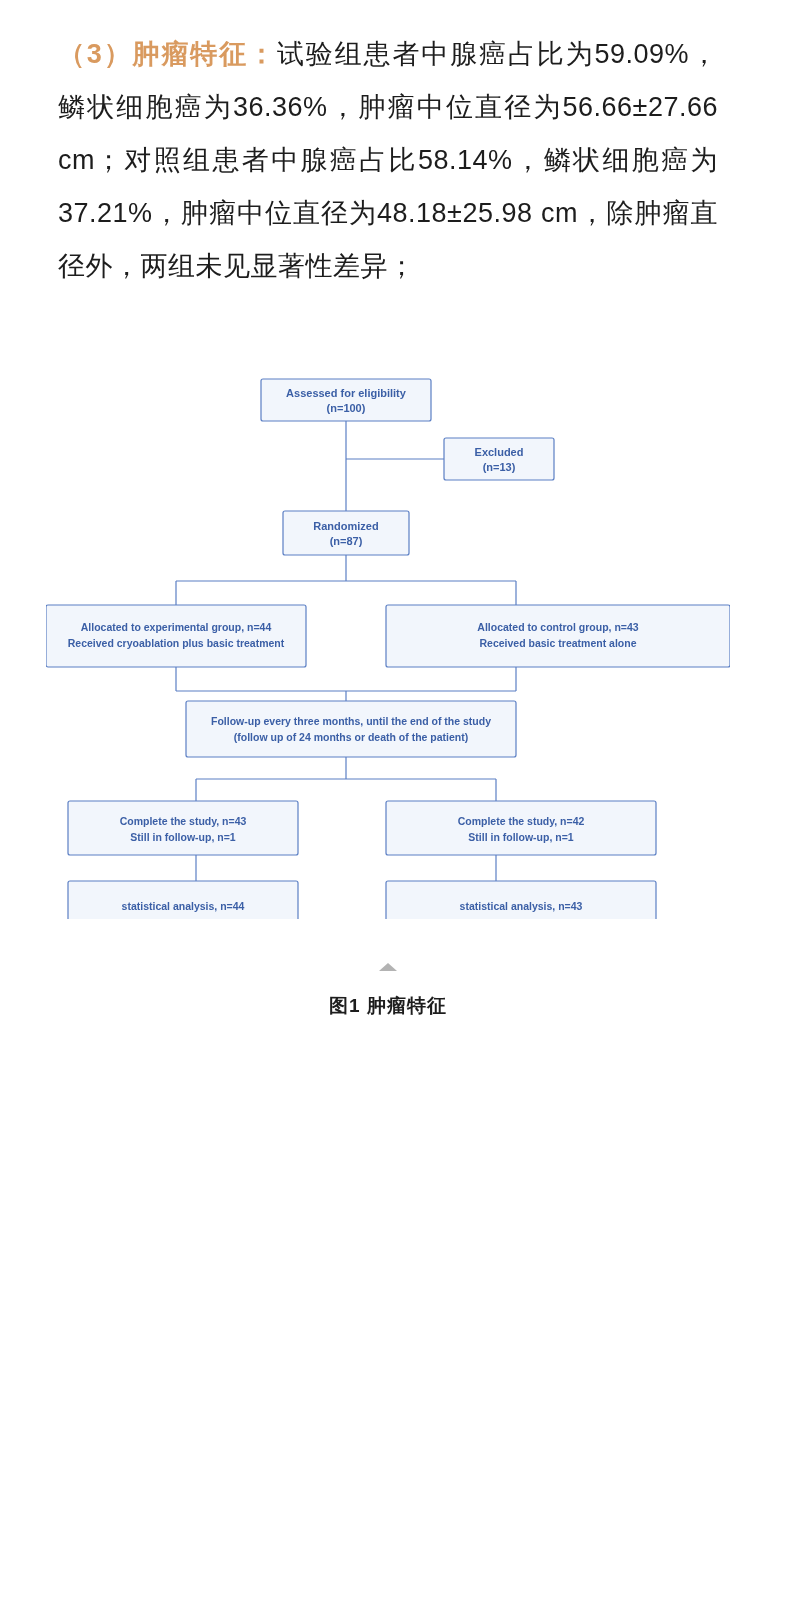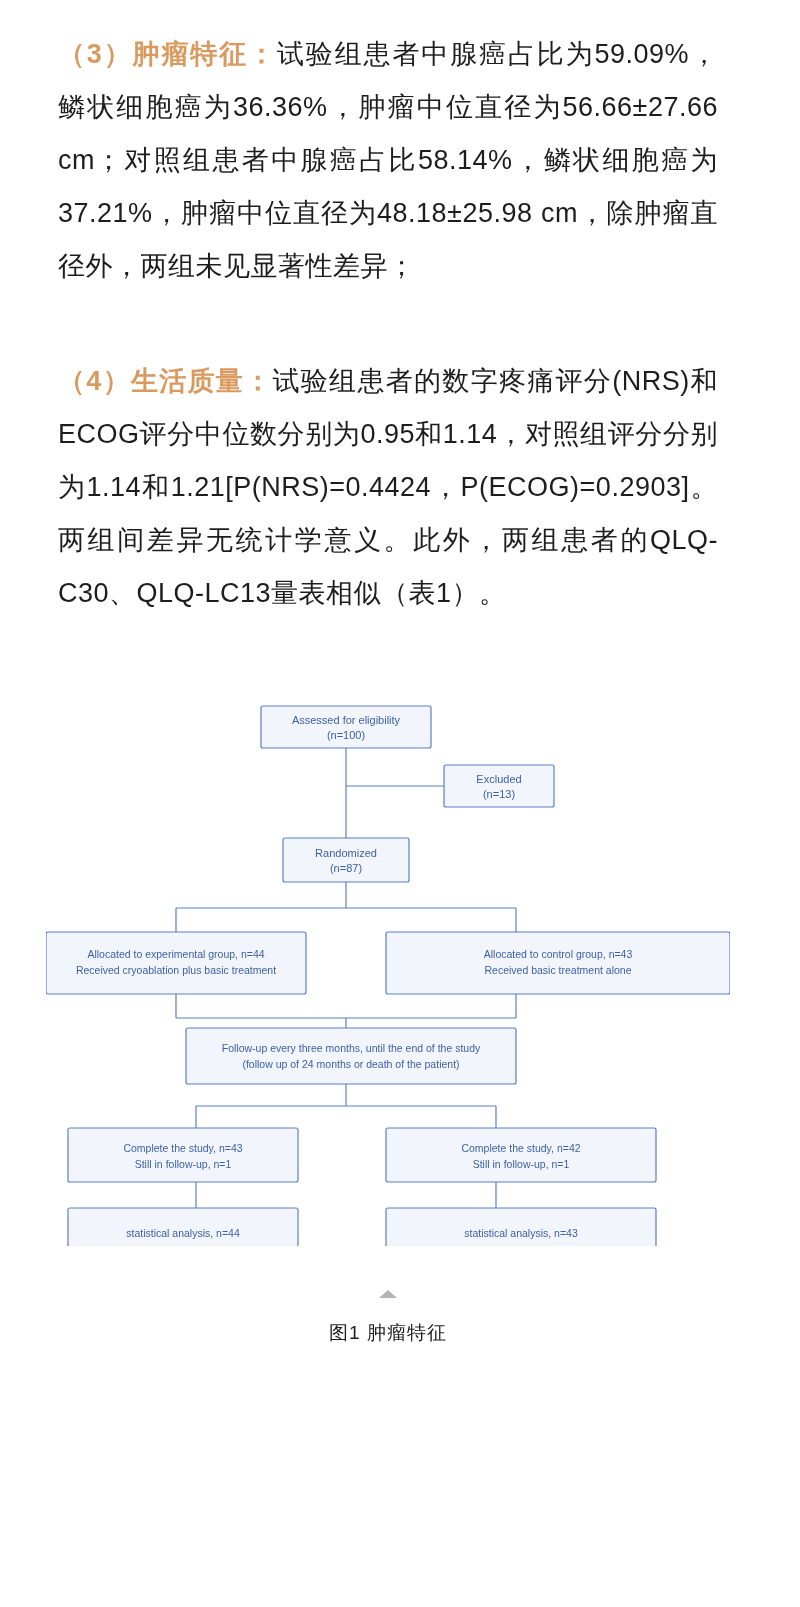--- a/index.html
+++ b/index.html
@@ -34,20 +34,21 @@
   .lead {
     color: #d99a5f;
     font-weight: bold;
   }
   .figure {
     margin-top: 66px;
     width: 100%;
     display: flex;
     flex-direction: column;
     align-items: center;
+    font-weight: bold;
   }
   .flow-wrap {
     width: 684px;
     position: relative;
   }
   .caption {
     margin-top: 22px;
     font-size: 19px;
     color: #1d1d1d;
     text-align: center;
@@ -78,23 +79,20 @@
 </style>
 </head>
 <body>
 
 <div class="page">
 
   <p class="para">
     <span class="lead">（3）肿瘤特征：</span><span>试验组患者中腺癌占比为59.09%，鳞状细胞癌为36.36%，肿瘤中位直径为56.66±27.66 cm；对照组患者中腺癌占比58.14%，鳞状细胞癌为37.21%，肿瘤中位直径为48.18±25.98 cm，除肿瘤直径外，两组未见显著性差异；</span>
   </p>
 
-  <p class="para p2">
-    <span class="lead">（4）生活质量：</span><span>试验组患者的数字疼痛评分(NRS)和ECOG评分中位数分别为0.95和1.14，对照组评分分别为1.14和1.21[P(NRS)=0.4424，P(ECOG)=0.2903]。两组间差异无统计学意义。此外，两组患者的QLQ-C30、QLQ-LC13量表相似（表1）。</span>
-  </p>
 
   <div class="figure">
     <div class="flow-wrap">
       <svg viewBox="0 0 684 560" width="684" height="560">
 
         <line class="fline" x1="300" y1="62" x2="300" y2="152"></line>
         <line class="fline" x1="300" y1="100" x2="398" y2="100"></line>
 
         <line class="fline" x1="300" y1="196" x2="300" y2="222"></line>
         <line class="fline" x1="130" y1="222" x2="470" y2="222"></line>

